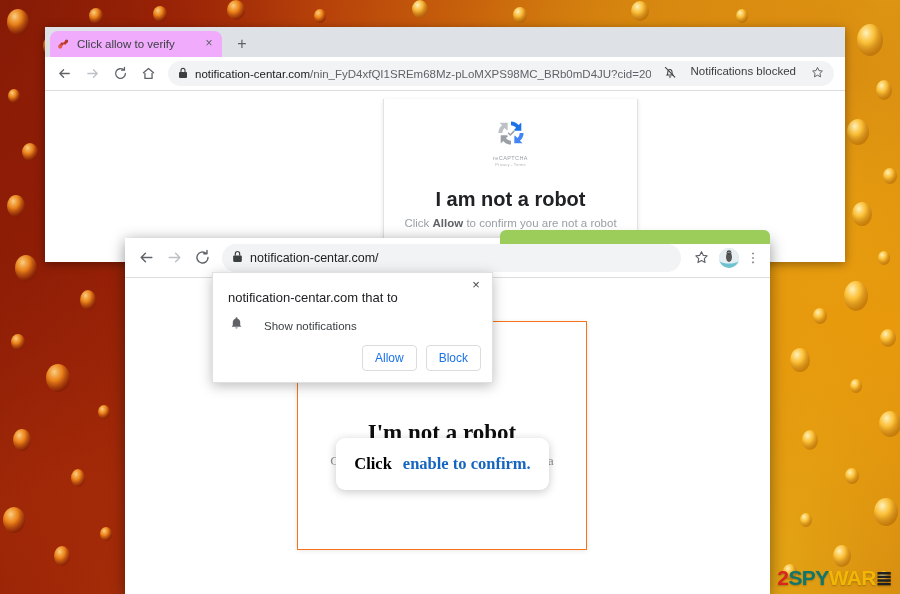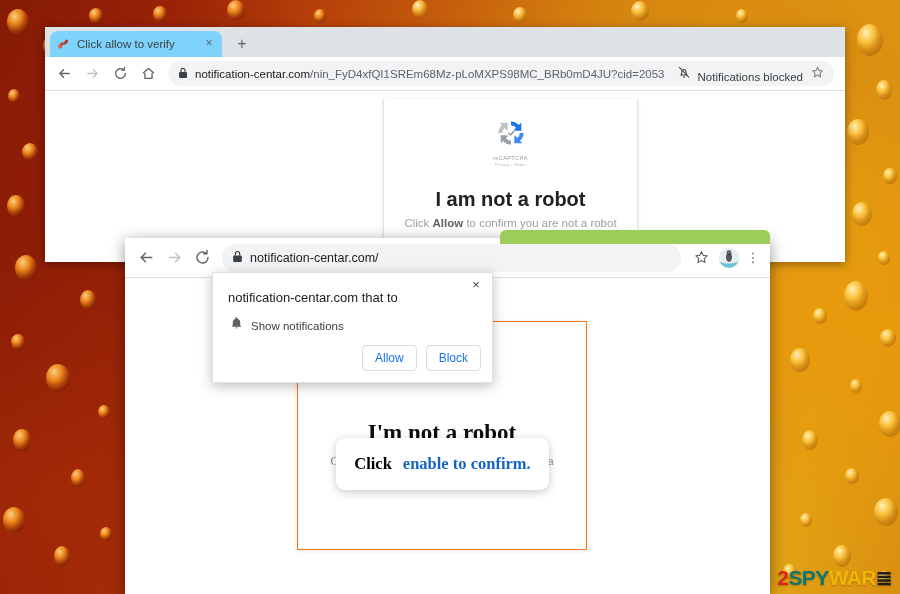--- a/index.html
+++ b/index.html
@@ -27,21 +27,21 @@
   .win { position: absolute; background: #fff; }
 
   .tabstrip {
     background: #dee1e6;
     height: 30px;
     position: relative;
   }
   .tab {
     position: absolute; left: 5px; top: 4px;
     width: 172px; height: 26px;
-    background: #7dd3fc;
+    background: #f0abfc;
     border-radius: 8px 8px 0 0;
     display: flex; align-items: center;
     padding: 0 6px;
   }
   .tab-favicon {
     width: 14px; height: 14px; flex: none; margin-right: 7px;
     position: relative;
   }
   .tab-title {
     font-size: 11.5px; color: #3c4043;
@@ -83,21 +83,21 @@
     margin: 0 5px;
     gap: 7px;
     overflow: hidden;
   }
   .omni-url {
     font-size: 11.5px; color: #202124;
     white-space: nowrap; overflow: hidden;
   }
   .omni-url .path { color: #5f6368; }
   .omni-right {
-    margin-left: auto; display: flex; align-items: flex-end; gap: 8px;
+    margin-left: auto; display: flex; align-items: flex-start; gap: 15px;
     flex: none; padding-left: 6px;
   }
   .blocked-label { font-size: 11.5px; color: #3c4043; white-space: nowrap; }
 
   .page { background: #fff; position: relative; overflow: hidden; }
 
   
   #win1 {
     left: 45px; top: 27px; width: 800px; height: 235px;
     box-shadow: 0 2px 9px rgba(0,0,0,.38);
@@ -189,21 +189,21 @@
   }
   .perm-close {
     position: absolute; right: 9px; top: 5px;
     width: 14px; height: 14px;
     color: #444; font-size: 13px; line-height: 14px; text-align: center;
   }
   .perm-title {
     margin: 17px 0 0 15px; font-size: 13px; color: #202124;
   }
   .perm-row {
-    display: flex; align-items: center; gap: 8px;
+    display: flex; align-items: center; gap: 21px;
     margin: 11px 16px 0 17px;
   }
   .perm-row-label { font-size: 11.5px; color: #3c4043; }
   .perm-actions {
     position: absolute; right: 11px; bottom: 11px;
     display: flex; gap: 9px;
   }
   .perm-btn {
     min-width: 54px; height: 26px;
     border: 1px solid #dadce0; border-radius: 4px;

